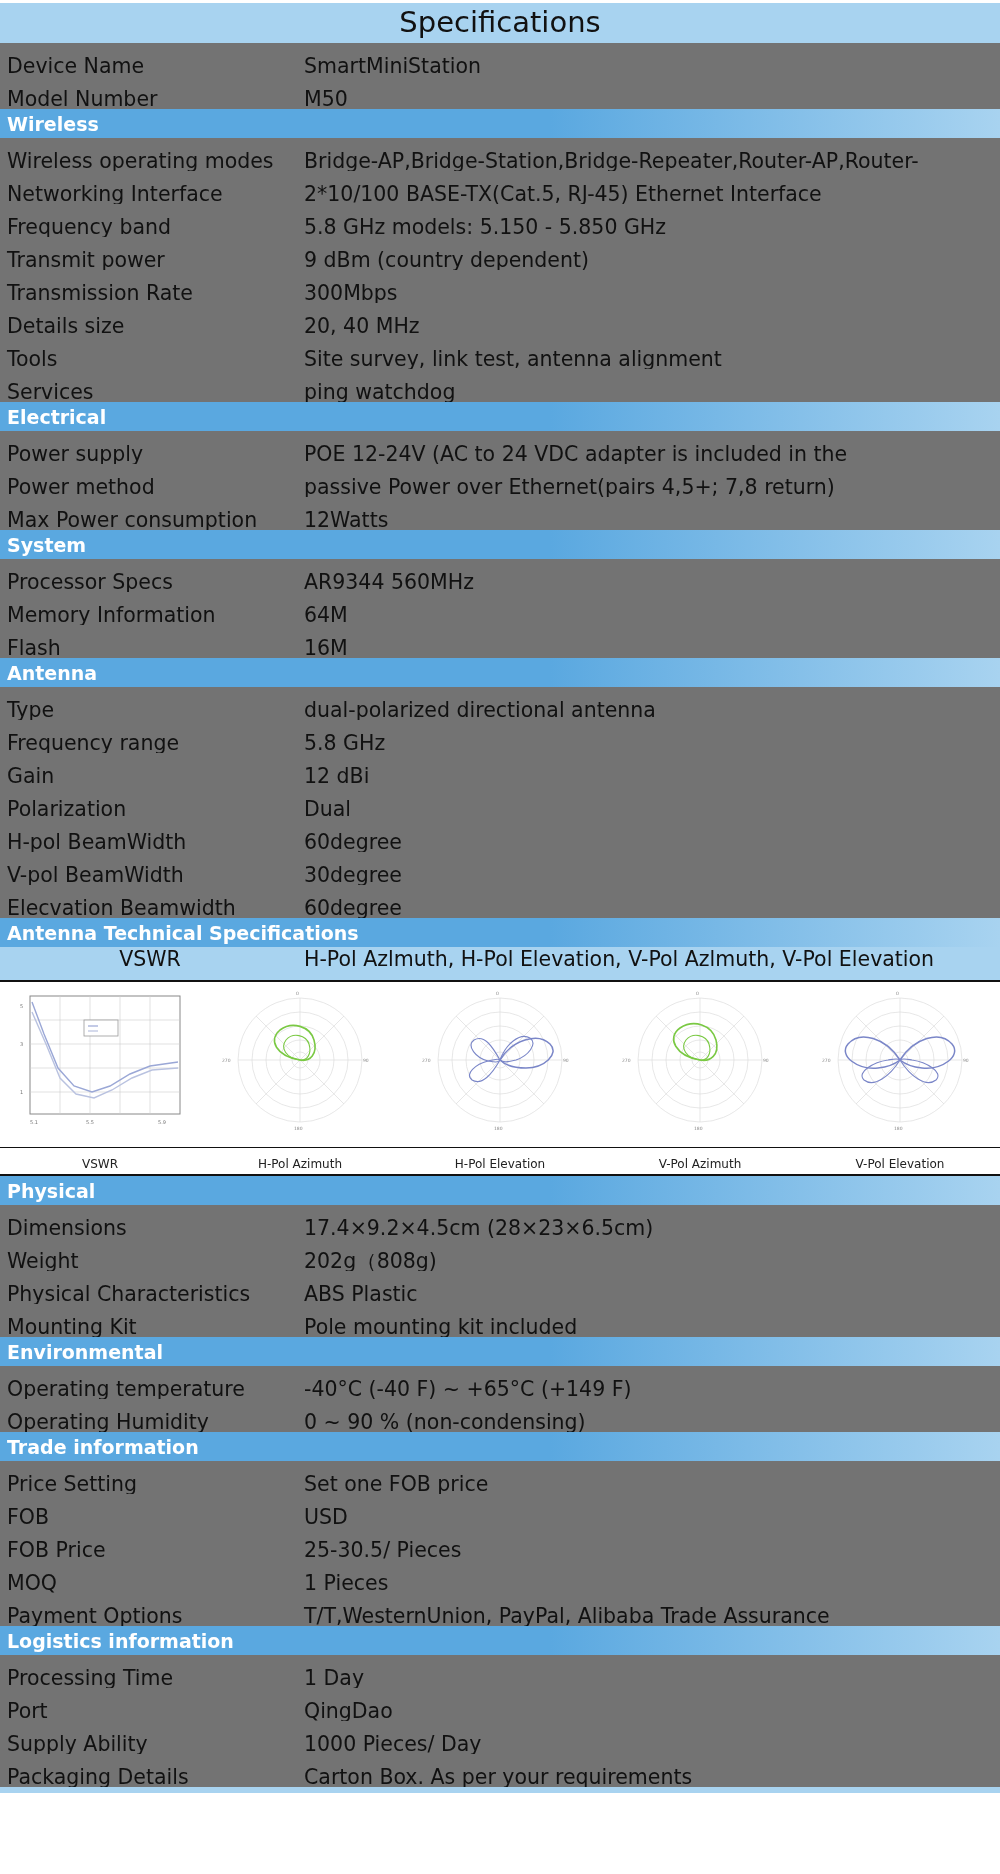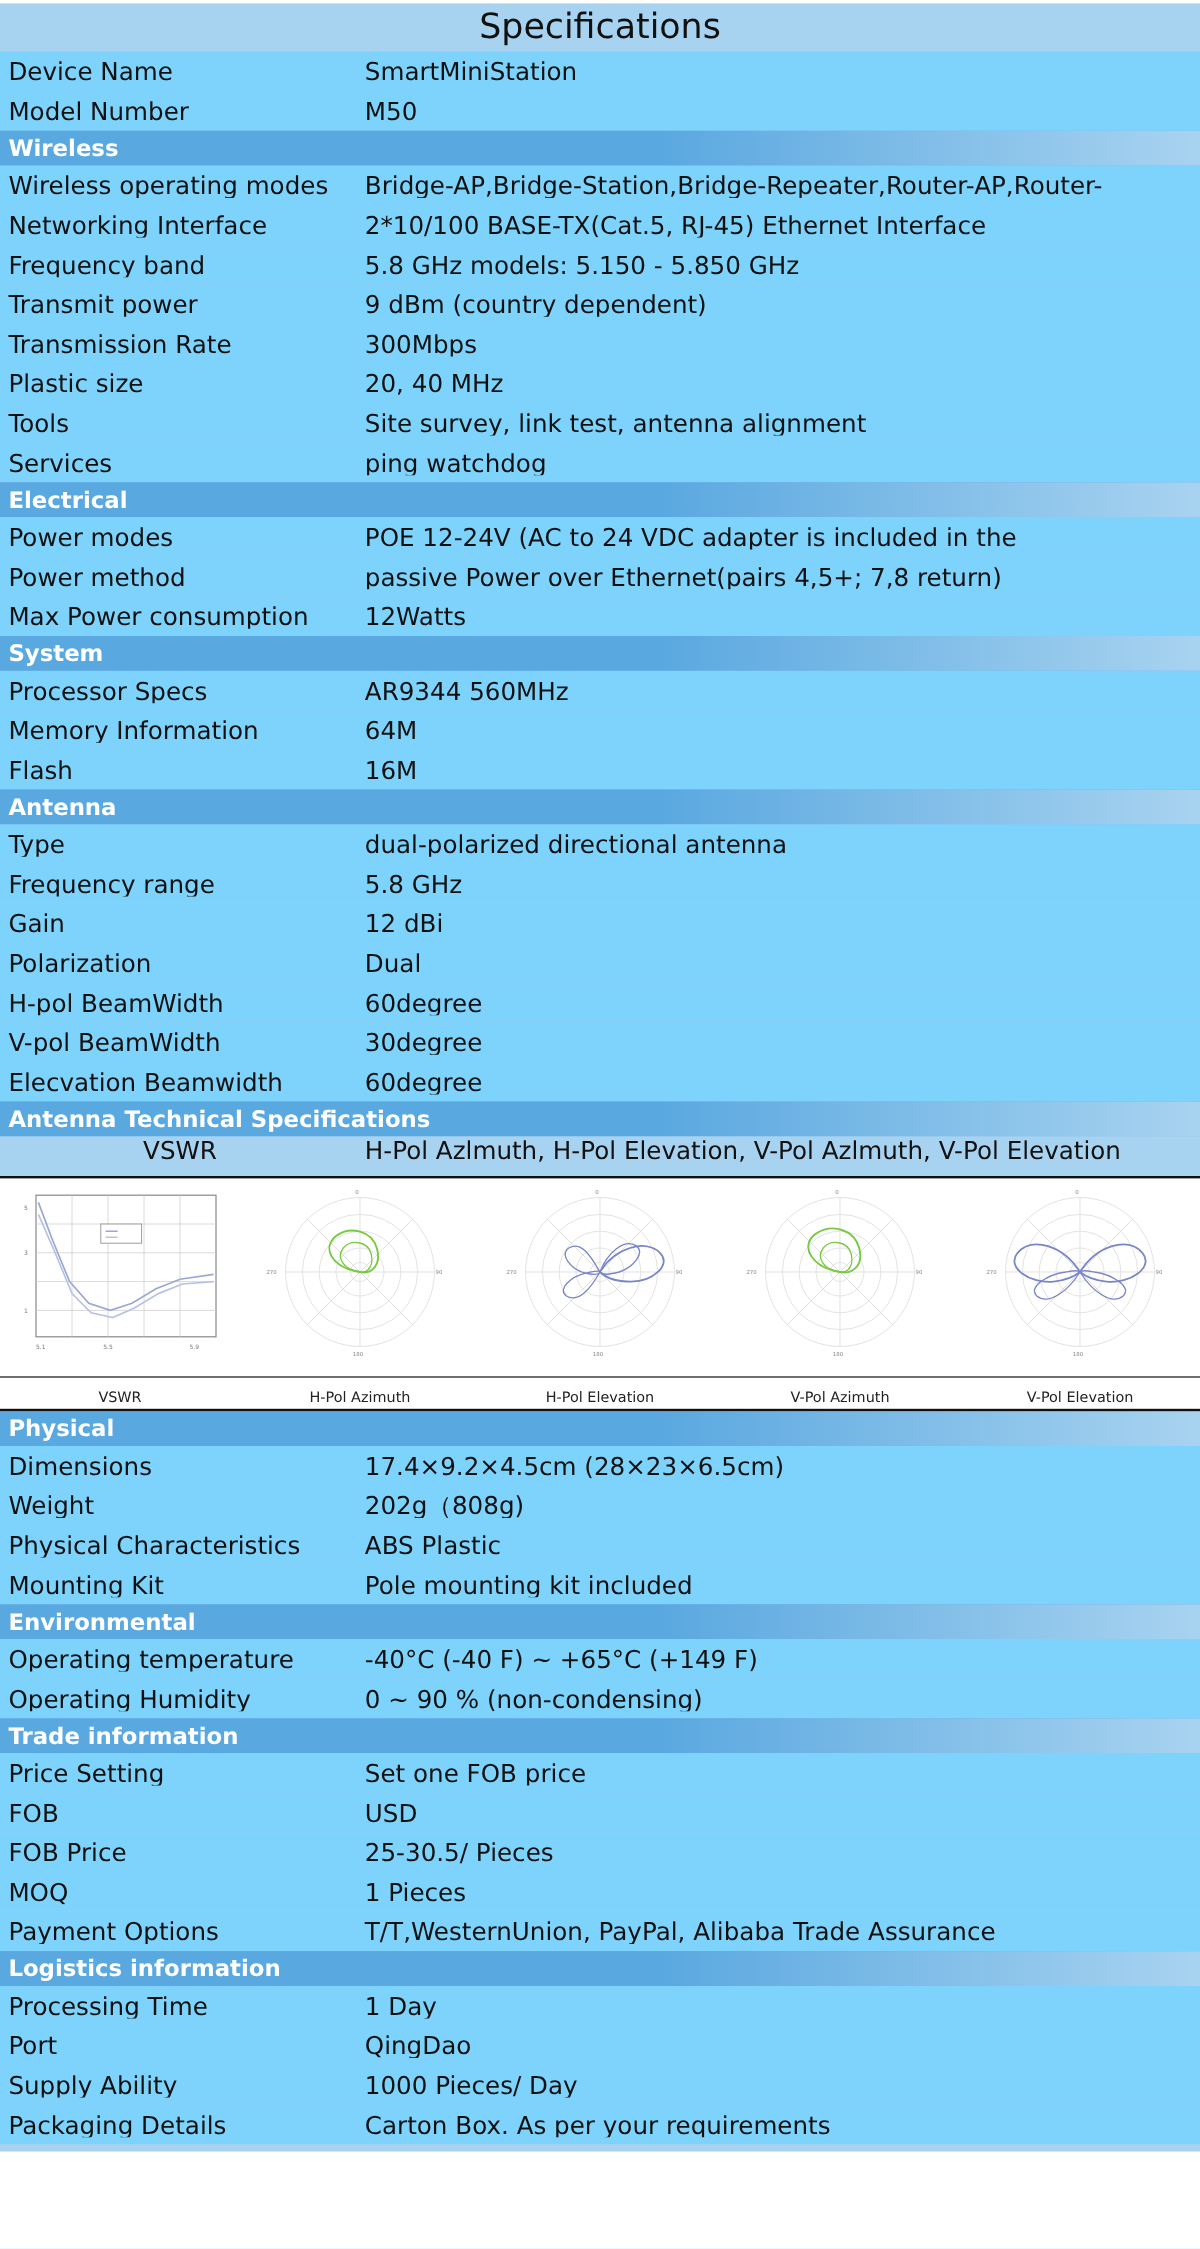--- a/index.html
+++ b/index.html
@@ -20,22 +20,22 @@
   .title-row {
     background: #a8d3f0;
     text-align: center;
     font-size: 29px;
     color: #111;
     padding: 4px 0 6px 0;
     line-height: 1.05;
   }
   .row {
     display: flex;
-    align-items: center;
-    background: #7dd3fc;
+    align-items: flex-end;
+    background: #737373;
     line-height: 1.0;
     height: 33px;
   }
   .row .label {
     width: 300px;
     min-width: 300px;
     box-sizing: border-box;
     padding-left: 7px;
     font-size: 20.5px;
     color: #111;
@@ -163,37 +163,37 @@
   </div>
   <div class="row">
     <div class="label">Transmit power</div>
     <div class="value"> 9 dBm (country dependent)</div>
   </div>
   <div class="row">
     <div class="label">Transmission Rate</div>
     <div class="value">300Mbps</div>
   </div>
   <div class="row">
-    <div class="label">Plastic size</div>
+    <div class="label">Details size</div>
     <div class="value">20, 40 MHz</div>
   </div>
   <div class="row">
     <div class="label">Tools</div>
     <div class="value">Site survey, link test, antenna alignment</div>
   </div>
   <div class="row">
     <div class="label">Services</div>
     <div class="value">ping watchdog</div>
   </div>
 
   <div class="section">
     <span>Electrical</span>
   </div>
   <div class="row">
-    <div class="label">Power modes</div>
+    <div class="label">Power supply</div>
     <div class="value">POE 12-24V (AC to 24 VDC adapter is included in the</div>
   </div>
   <div class="row">
     <div class="label">Power method</div>
     <div class="value">passive Power over Ethernet(pairs 4,5+; 7,8 return)</div>
   </div>
   <div class="row">
     <div class="label"> Max Power consumption</div>
     <div class="value">12Watts</div>
   </div>

